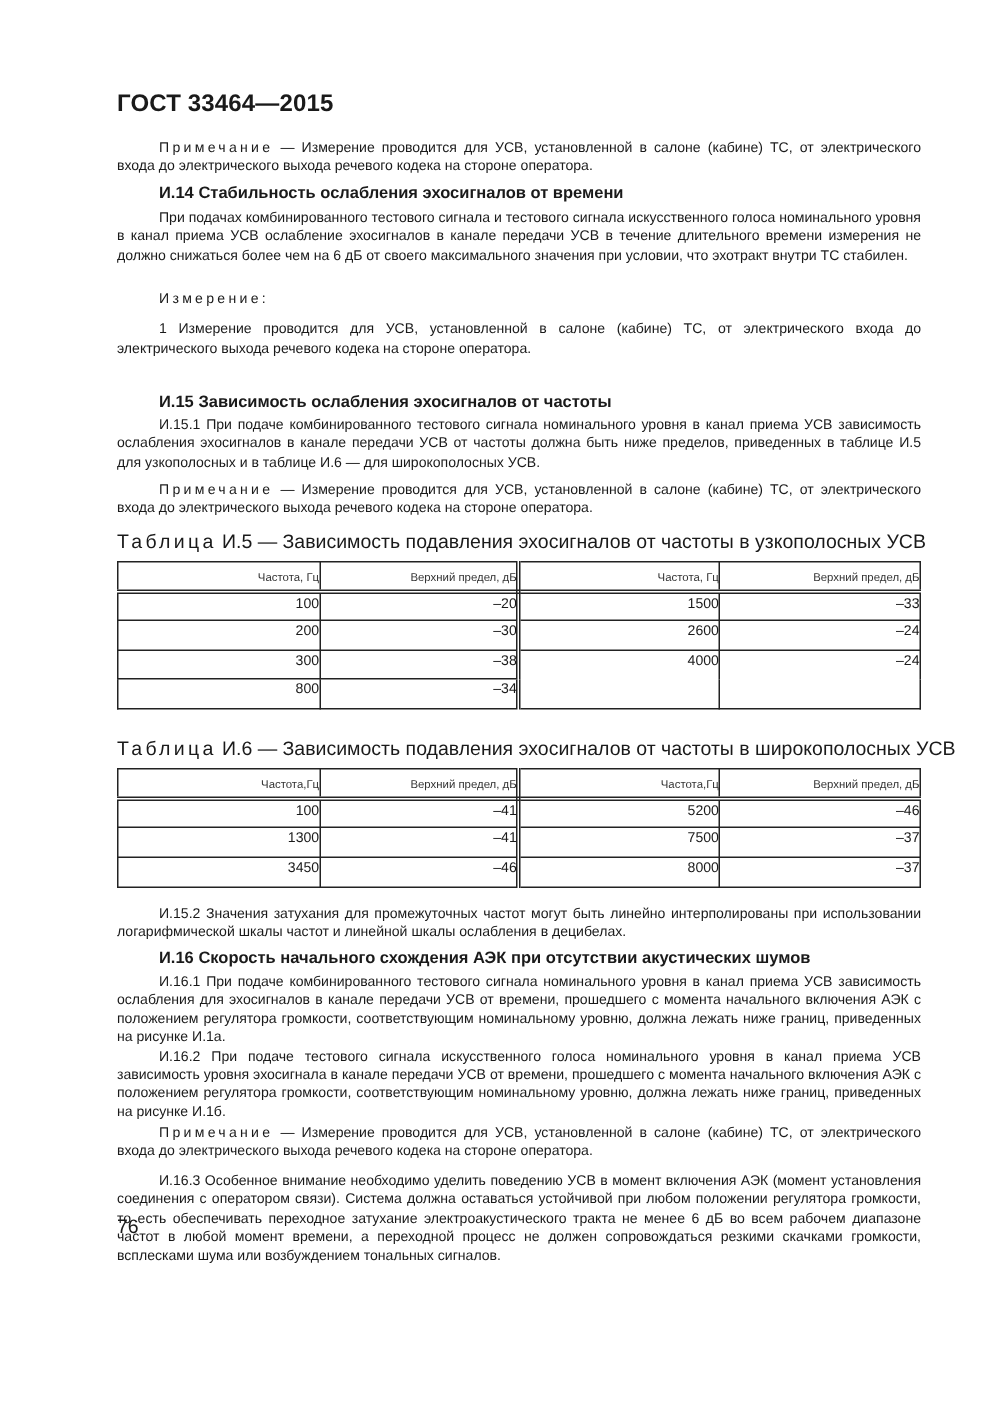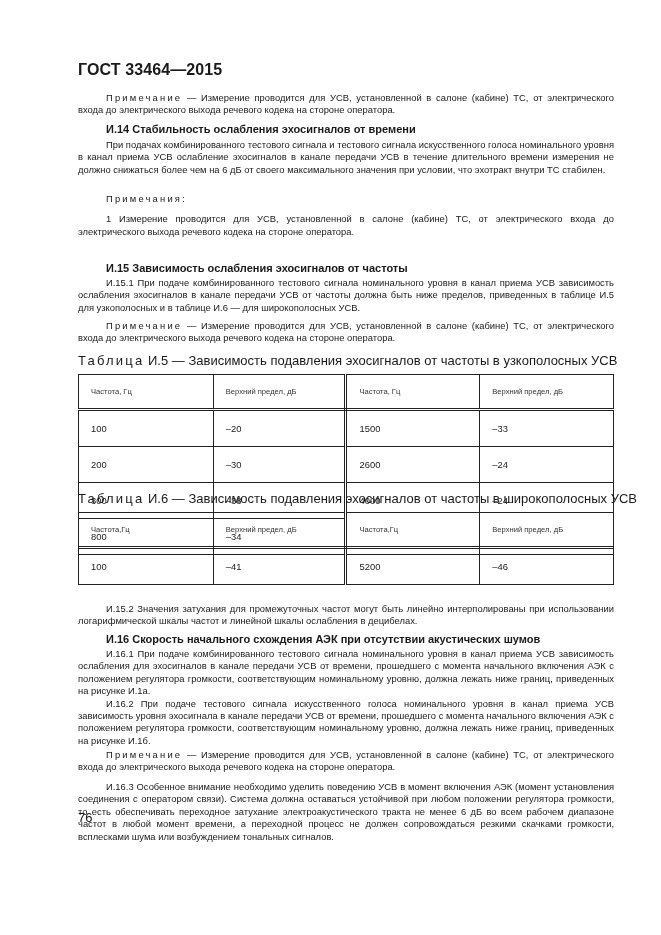--- a/index.html
+++ b/index.html
@@ -5,21 +5,21 @@
   html, body { margin: 0; padding: 0; background: #ffffff; }
   body { width: 661px; height: 935px; position: relative; overflow: hidden;
          font-family: "Liberation Sans", sans-serif; color: #1a1a1a; }
   .hdr { position: absolute; left: 78px; top: 61px; font-size: 16px; font-weight: bold; letter-spacing: 0.1px; }
   .block { position: absolute; left: 78px; width: 536px; font-size: 9.4px; line-height: 12.4px; text-align: justify; }
   .block p { margin: 0; text-indent: 28px; text-align: justify; }
   .sp { letter-spacing: 2.2px; }
   .h2 { position: absolute; left: 106px; font-size: 11px; font-weight: bold; }
   .cap { position: absolute; left: 78px; font-size: 13px; }
   table { position: absolute; left: 78px; width: 536px; border-collapse: collapse; font-size: 9.4px; }
-  td, th { border: 1px solid #222; text-align: left; vertical-align: top; padding: 12px; }
+  td, th { border: 1px solid #222; text-align: right; vertical-align: top; padding: 0; }
   th { font-weight: normal; font-size: 7.6px; color: #333; vertical-align: middle; }
   thead tr th { border-bottom: 3px double #222; }
   .dbl { border-right: 3px double #222; }
   .pnum { position: absolute; left: 78px; top: 810px; font-size: 13px; }
 </style>
 </head>
 <body>
 
 <div class="hdr">ГОСТ 33464—2015</div>
 
@@ -27,21 +27,21 @@
   <p><span class="sp">Примечание</span><span> — Измерение проводится для УСВ, установленной в салоне (кабине) ТС, от электрического входа до электрического выхода речевого кодека на стороне оператора.</span></p>
 </div>
 
 <div class="h2" style="top:123px;">И.14  Стабильность ослабления эхосигналов от времени</div>
 
 <div class="block" style="top:139px;">
   <p>При подачах комбинированного тестового сигнала и тестового сигнала искусственного голоса номинального уровня в канал приема УСВ ослабление эхосигналов в канале передачи УСВ в течение длительного времени измерения не должно снижаться более чем на 6 дБ от своего максимального значения при условии, что эхотракт внутри ТС стабилен.</p>
 </div>
 
 <div class="block" style="top:193px;">
-  <p class="sp">Примечания:</p>
+  <p class="sp">Измерение:</p>
   <p style="margin-top:8px;">1 Измерение проводится для УСВ, установленной в салоне (кабине) ТС, от электрического входа до электрического выхода речевого кодека на стороне оператора.</p>
 </div>
 
 <div class="h2" style="top:262px;">И.15  Зависимость ослабления эхосигналов от частоты</div>
 
 <div class="block" style="top:277px;">
   <p>И.15.1  При подаче комбинированного тестового сигнала номинального уровня в канал приема УСВ зависимость ослабления эхосигналов в канале передачи УСВ от частоты должна быть ниже пределов, приведенных в таблице И.5 для узкополосных и в таблице И.6 — для широкополосных УСВ.</p>
 </div>
 
 <div class="block" style="top:320px;">
@@ -112,20 +112,32 @@
       <th>Верхний предел, дБ</th>
     </tr>
   </thead>
   <tbody>
     <tr style="height:19px;">
       <td>100</td>
       <td class="dbl">–41</td>
       <td>5200</td>
       <td>–46</td>
     </tr>
+    <tr style="height:20px;">
+      <td>1300</td>
+      <td class="dbl">–41</td>
+      <td>7500</td>
+      <td>–37</td>
+    </tr>
+    <tr style="height:20px;">
+      <td>3450</td>
+      <td class="dbl">–46</td>
+      <td>8000</td>
+      <td>–37</td>
+    </tr>
   </tbody>
 </table>
 
 <div class="block" style="top:603px;">
   <p>И.15.2  Значения затухания для промежуточных частот могут быть линейно интерполированы при использовании логарифмической шкалы частот и линейной шкалы ослабления в децибелах.</p>
 </div>
 
 <div class="h2" style="top:633px;">И.16  Скорость начального схождения АЭК при отсутствии акустических шумов</div>
 
 <div class="block" style="top:648px;">

